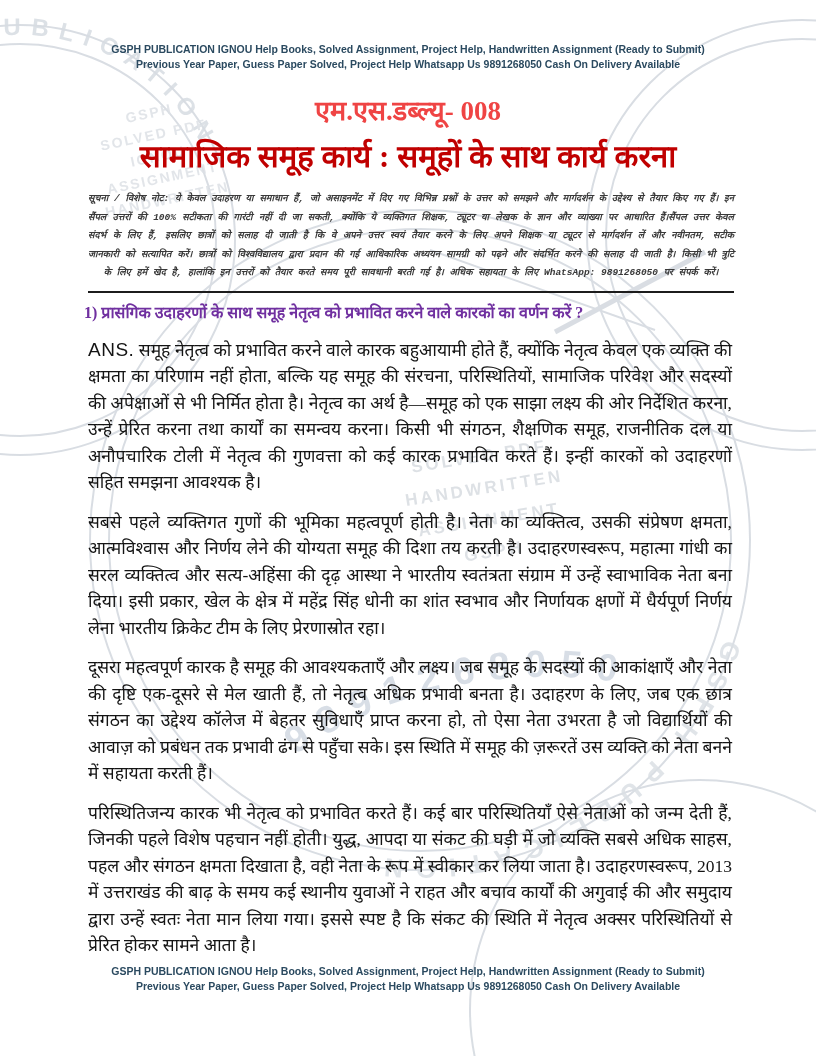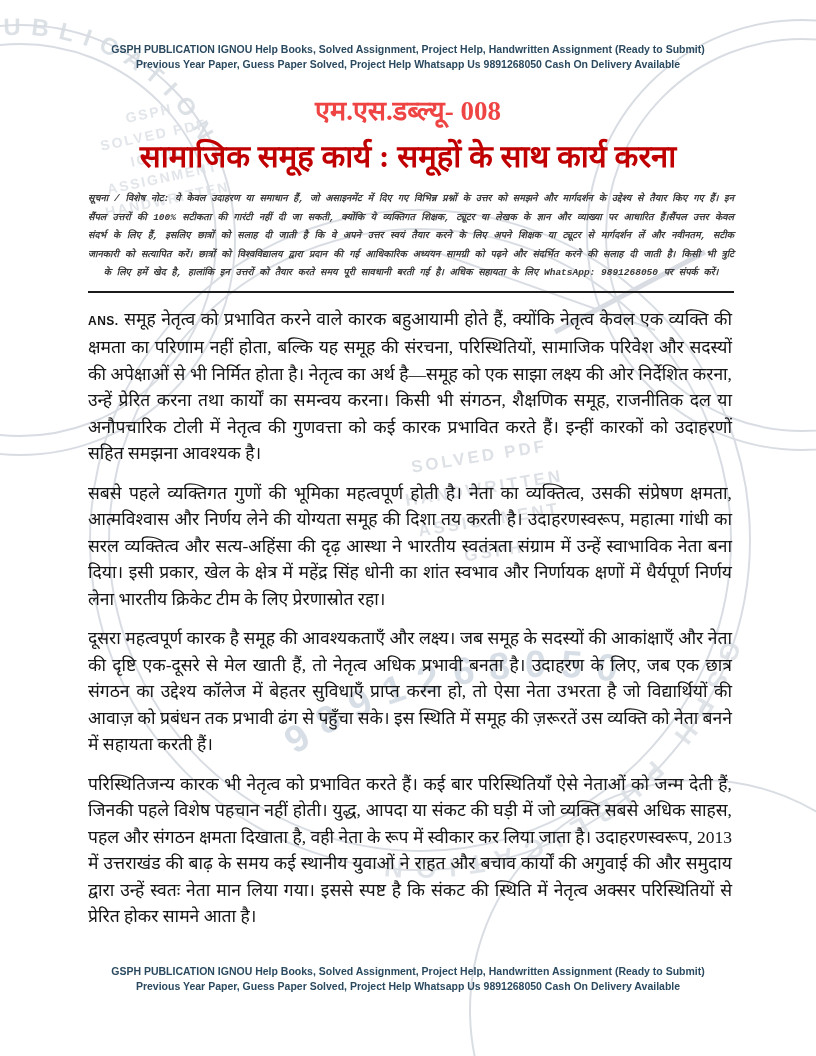--- a/index.html
+++ b/index.html
@@ -37,21 +37,21 @@
     margin:8px 84px 0 84px;color:#7030a0;
     font-size:16px;font-weight:bold;line-height:23px;
   }
   .answer{margin:0 86px 0 88px;width:644px;}
   .answer p{
     margin:13px 0 0 0;font-size:17.5px;line-height:26.5px;color:#141414;
     text-align:justify;
   }
   .ans-label{
     font-family:"Liberation Sans","DejaVu Sans",sans-serif;
-    font-size:12px;font-weight:bold;letter-spacing:.5px;
+    font-size:19px;font-weight:normal;letter-spacing:.5px;
   }
 </style>
 </head>
 <body>
 
 <div class="page">
 
   <svg class="wm" width="816" height="1056" viewBox="0 0 816 1056" aria-hidden="true">
     <defs>
       <path id="ringL" d="M -185 240 A 205 205 0 1 1 225 240 A 205 205 0 1 1 -185 240"></path>
@@ -111,20 +111,21 @@
       <div>Previous Year Paper, Guess Paper Solved, Project Help Whatsapp Us 9891268050 Cash On Delivery Available</div>
     </div>
 
     <h1 class="course-code">एम.एस.डब्ल्यू- 008</h1>
     <h2 class="course-name">सामाजिक समूह कार्य : समूहों के साथ कार्य करना</h2>
 
     <p class="note">सूचना / विशेष नोट: ये केवल उदाहरण या समाधान हैं, जो असाइनमेंट में दिए गए विभिन्न प्रश्नों के उत्तर को समझने और मार्गदर्शन के उद्देश्य से तैयार किए गए हैं। इन सैंपल उत्तरों की 100% सटीकता की गारंटी नहीं दी जा सकती, क्योंकि ये व्यक्तिगत शिक्षक, ट्यूटर या लेखक के ज्ञान और व्याख्या पर आधारित हैं।सैंपल उत्तर केवल संदर्भ के लिए हैं, इसलिए छात्रों को सलाह दी जाती है कि वे अपने उत्तर स्वयं तैयार करने के लिए अपने शिक्षक या ट्यूटर से मार्गदर्शन लें और नवीनतम, सटीक जानकारी को सत्यापित करें। छात्रों को विश्वविद्यालय द्वारा प्रदान की गई आधिकारिक अध्ययन सामग्री को पढ़ने और संदर्भित करने की सलाह दी जाती है। किसी भी त्रुटि के लिए हमें खेद है, हालांकि इन उत्तरों को तैयार करते समय पूरी सावधानी बरती गई है। अधिक सहायता के लिए WhatsApp: 9891268050 पर संपर्क करें।</p>
 
     <hr class="rule">
 
+    <h3 class="question">1) प्रासंगिक उदाहरणों के साथ समूह नेतृत्व को प्रभावित करने वाले कारकों का वर्णन करें ?</h3>
 
     <div class="answer">
       <p><span class="ans-label">ANS.</span> <span>समूह नेतृत्व को प्रभावित करने वाले कारक बहुआयामी होते हैं, क्योंकि नेतृत्व केवल एक व्यक्ति की क्षमता का परिणाम नहीं होता, बल्कि यह समूह की संरचना, परिस्थितियों, सामाजिक परिवेश और सदस्यों की अपेक्षाओं से भी निर्मित होता है। नेतृत्व का अर्थ है—समूह को एक साझा लक्ष्य की ओर निर्देशित करना, उन्हें प्रेरित करना तथा कार्यों का समन्वय करना। किसी भी संगठन, शैक्षणिक समूह, राजनीतिक दल या अनौपचारिक टोली में नेतृत्व की गुणवत्ता को कई कारक प्रभावित करते हैं। इन्हीं कारकों को उदाहरणों सहित समझना आवश्यक है।</span></p>
       <p>सबसे पहले व्यक्तिगत गुणों की भूमिका महत्वपूर्ण होती है। नेता का व्यक्तित्व, उसकी संप्रेषण क्षमता, आत्मविश्वास और निर्णय लेने की योग्यता समूह की दिशा तय करती है। उदाहरणस्वरूप, महात्मा गांधी का सरल व्यक्तित्व और सत्य-अहिंसा की दृढ़ आस्था ने भारतीय स्वतंत्रता संग्राम में उन्हें स्वाभाविक नेता बना दिया। इसी प्रकार, खेल के क्षेत्र में महेंद्र सिंह धोनी का शांत स्वभाव और निर्णायक क्षणों में धैर्यपूर्ण निर्णय लेना भारतीय क्रिकेट टीम के लिए प्रेरणास्रोत रहा।</p>
       <p>दूसरा महत्वपूर्ण कारक है समूह की आवश्यकताएँ और लक्ष्य। जब समूह के सदस्यों की आकांक्षाएँ और नेता की दृष्टि एक-दूसरे से मेल खाती हैं, तो नेतृत्व अधिक प्रभावी बनता है। उदाहरण के लिए, जब एक छात्र संगठन का उद्देश्य कॉलेज में बेहतर सुविधाएँ प्राप्त करना हो, तो ऐसा नेता उभरता है जो विद्यार्थियों की आवाज़ को प्रबंधन तक प्रभावी ढंग से पहुँचा सके। इस स्थिति में समूह की ज़रूरतें उस व्यक्ति को नेता बनने में सहायता करती हैं।</p>
       <p>परिस्थितिजन्य कारक भी नेतृत्व को प्रभावित करते हैं। कई बार परिस्थितियाँ ऐसे नेताओं को जन्म देती हैं, जिनकी पहले विशेष पहचान नहीं होती। युद्ध, आपदा या संकट की घड़ी में जो व्यक्ति सबसे अधिक साहस, पहल और संगठन क्षमता दिखाता है, वही नेता के रूप में स्वीकार कर लिया जाता है। उदाहरणस्वरूप, 2013 में उत्तराखंड की बाढ़ के समय कई स्थानीय युवाओं ने राहत और बचाव कार्यों की अगुवाई की और समुदाय द्वारा उन्हें स्वतः नेता मान लिया गया। इससे स्पष्ट है कि संकट की स्थिति में नेतृत्व अक्सर परिस्थितियों से प्रेरित होकर सामने आता है।</p>
     </div>
 
     <div class="hf footer">
       <div>GSPH PUBLICATION IGNOU Help Books, Solved Assignment, Project Help, Handwritten Assignment (Ready to Submit)</div>

